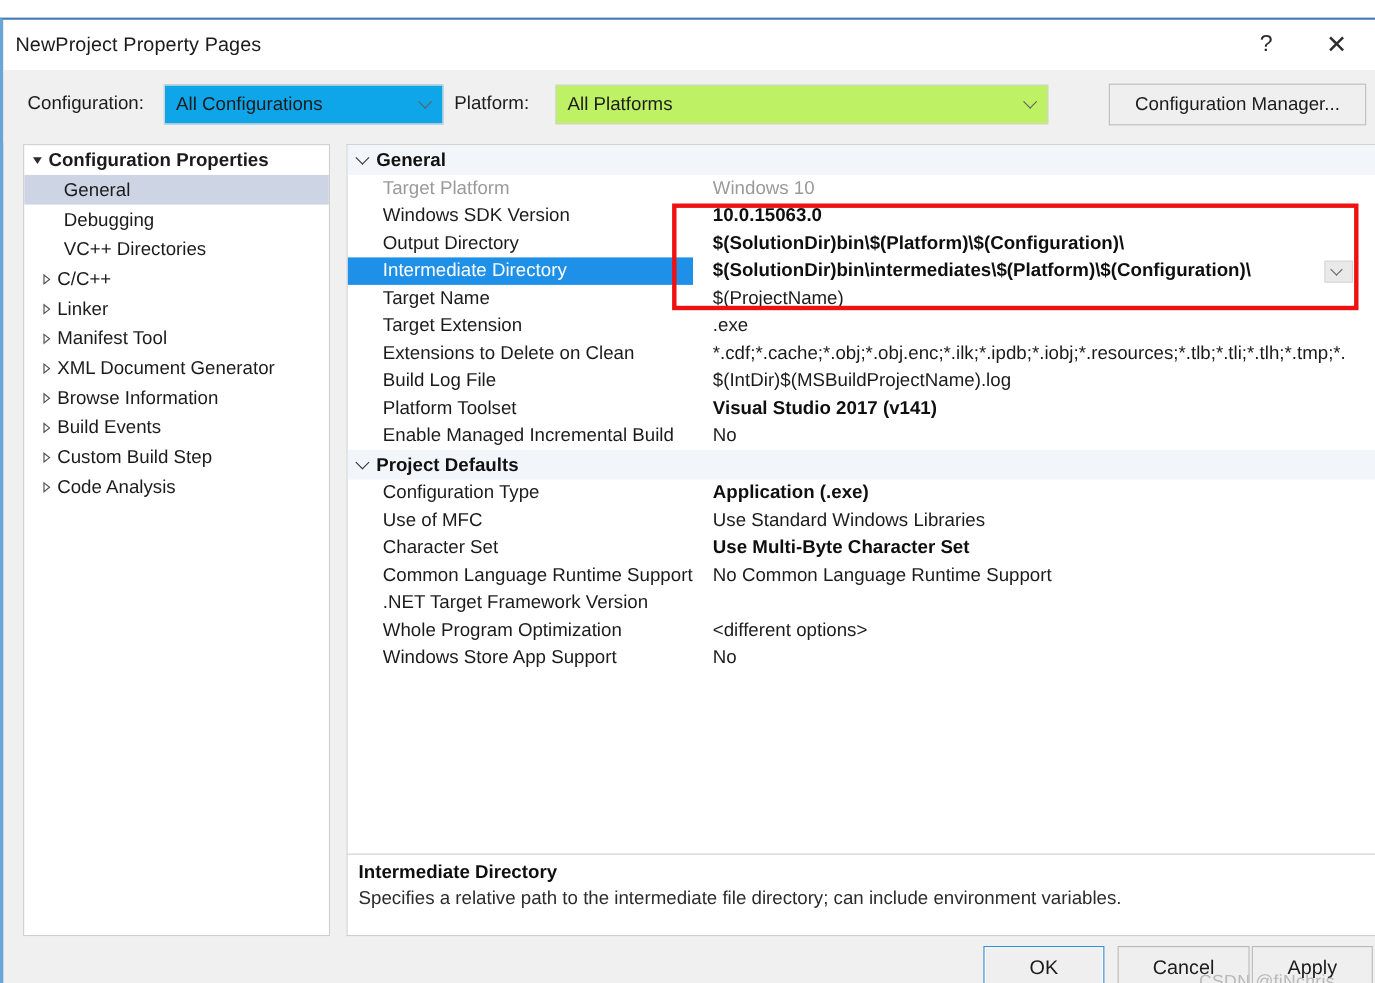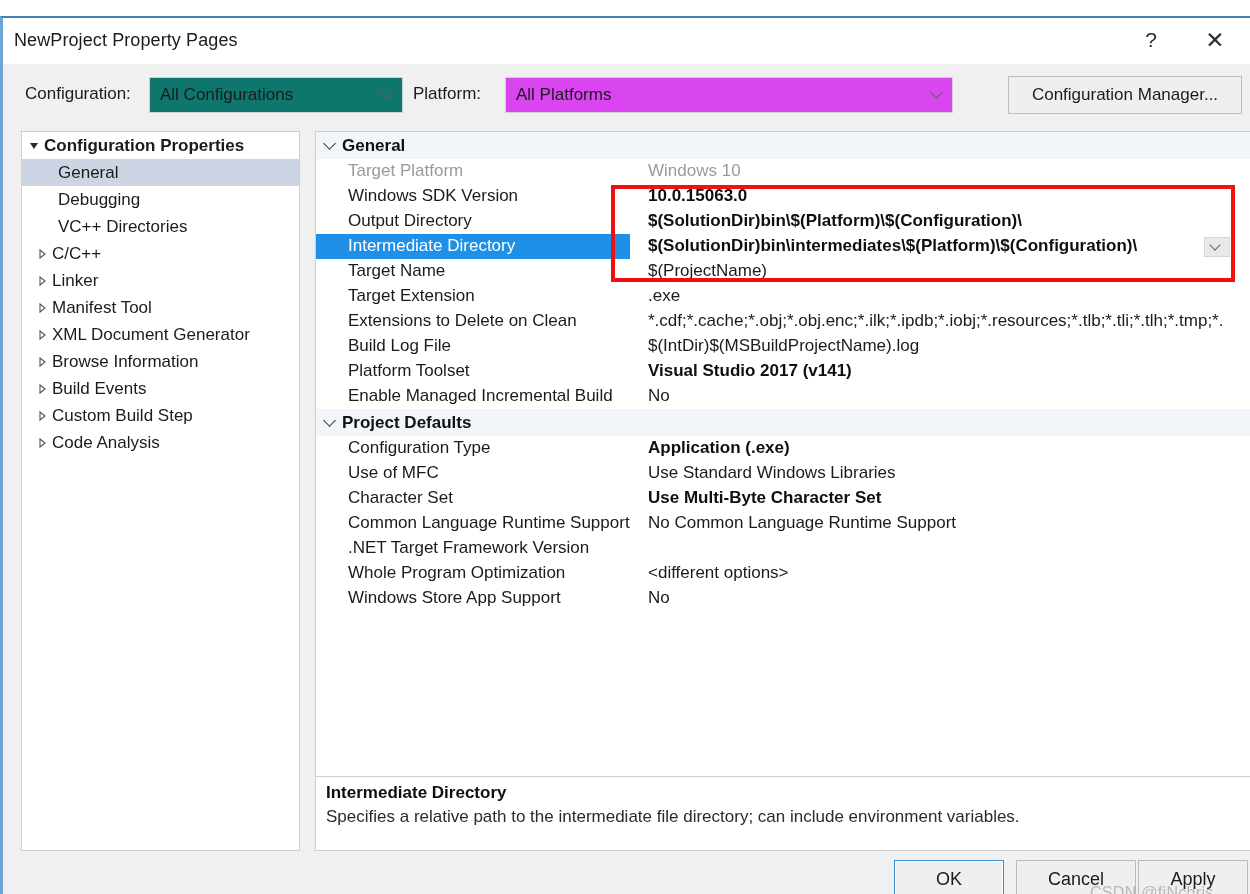--- a/index.html
+++ b/index.html
@@ -70,21 +70,21 @@
   #config-label {
     position: absolute;
     left: 22px; top: 20px;
     font-size: 17px;
     color: #1b1b1b;
   }
   #config-select {
     position: absolute;
     left: 146px; top: 13px;
     width: 254px; height: 36px;
-    background: #0f766e;
+    background: #0ea5e9;
     border: 1px solid #d2d2d2;
     box-sizing: border-box;
   }
   #config-select .seltext {
     position: absolute;
     left: 10px; top: 7px;
     font-size: 17px;
     color: #1b1b1b;
     white-space: nowrap;
   }
@@ -106,21 +106,21 @@
   #platform-label {
     position: absolute;
     left: 410px; top: 20px;
     font-size: 17px;
     color: #1b1b1b;
   }
   #platform-select {
     position: absolute;
     left: 502px; top: 13px;
     width: 448px; height: 36px;
-    background: #d946ef;
+    background: #bef264;
     border: 1px solid #d2d2d2;
     box-sizing: border-box;
   }
   #platform-select .seltext {
     position: absolute;
     left: 10px; top: 7px;
     font-size: 17px;
     color: #1b1b1b;
     white-space: nowrap;
   }

